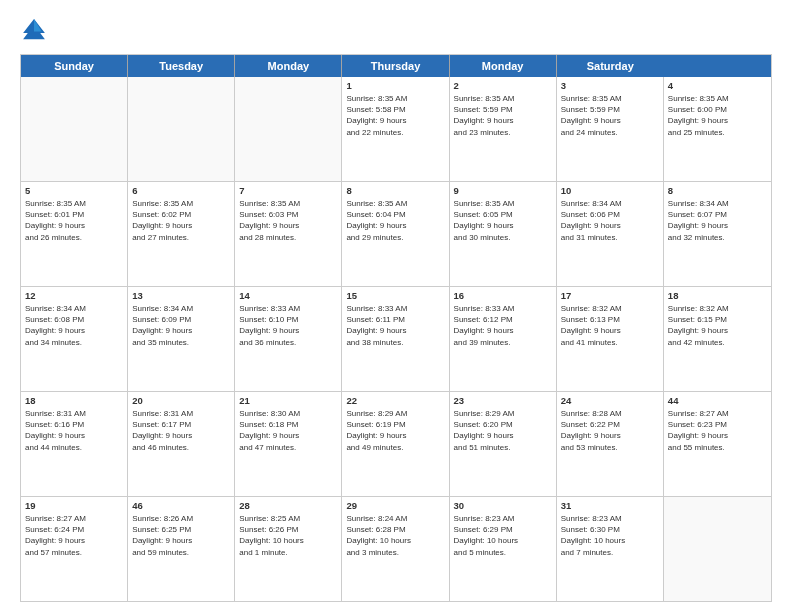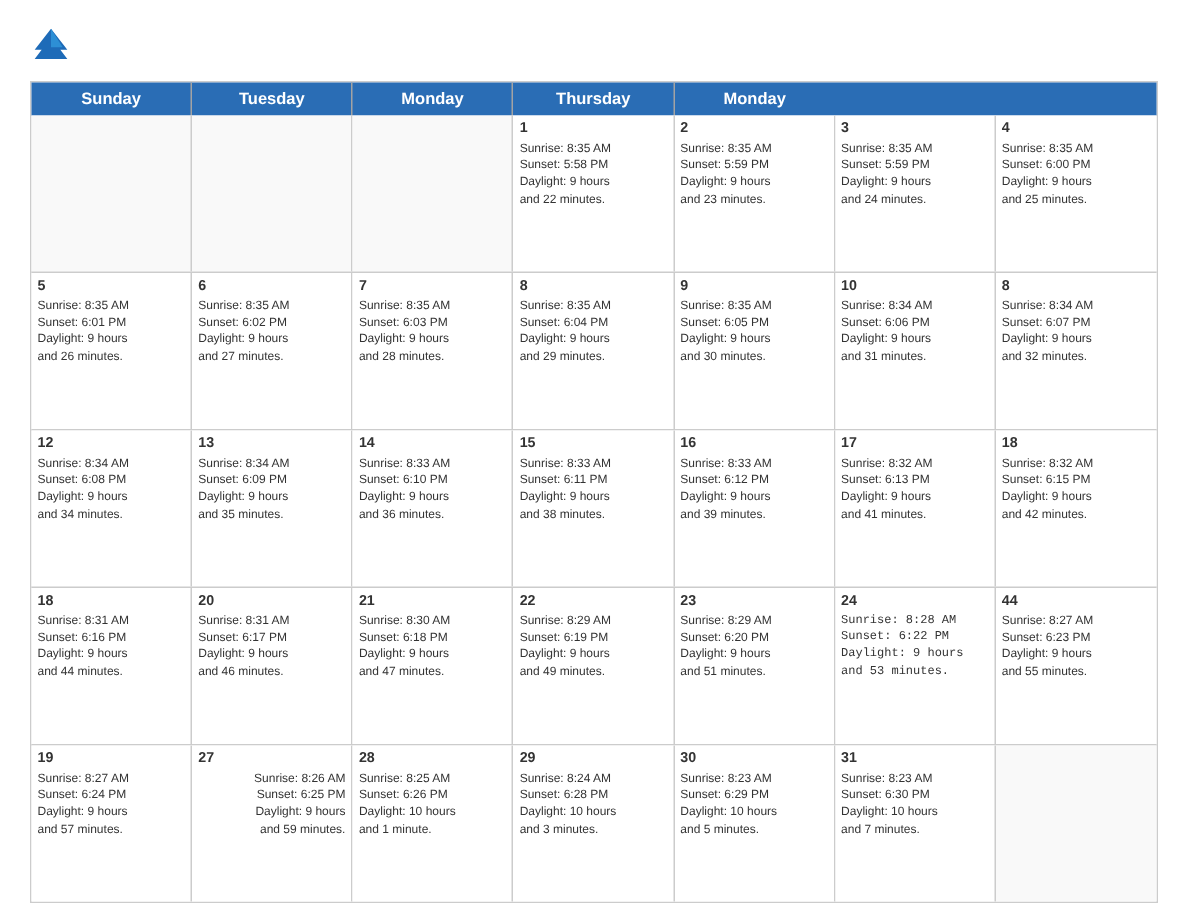--- a/index.html
+++ b/index.html
@@ -127,20 +127,21 @@
     </div>
   </div>
 
   <div class="calendar">
     <div class="cal-header">
     <div class="cal-header-cell">Sunday</div>
         <div class="cal-header-cell">Tuesday</div>
         <div class="cal-header-cell">Monday</div>
         <div class="cal-header-cell">Thursday</div>
         <div class="cal-header-cell">Monday</div>
+        <div class="cal-header-cell">Saturday</div>
       </div>
     <div class="cal-body">
     <div class="cal-row">
           <div class="cal-cell empty"></div>
           <div class="cal-cell empty"></div>
           <div class="cal-cell empty"></div>
           <div class="cal-cell">
             <span class="day-num">1</span>
             <div class="cell-text" style="white-space: pre-line;">Sunrise: 8:35 AM
 Sunset: 5:58 PM
@@ -302,21 +303,21 @@
           </div>
           <div class="cal-cell">
             <span class="day-num">23</span>
             <div class="cell-text" style="white-space: pre-line;">Sunrise: 8:29 AM
 Sunset: 6:20 PM
 Daylight: 9 hours
 and 51 minutes.</div>
           </div>
           <div class="cal-cell">
             <span class="day-num">24</span>
-            <div class="cell-text" style="white-space: pre-line; font-family: Liberation Mono, monospace;">Sunrise: 8:28 AM
+            <div class="cell-text" style="white-space: pre-line;">Sunrise: 8:28 AM
 Sunset: 6:22 PM
 Daylight: 9 hours
 and 53 minutes.</div>
           </div>
           <div class="cal-cell">
             <span class="day-num">44</span>
             <div class="cell-text" style="white-space: pre-line;">Sunrise: 8:27 AM
 Sunset: 6:23 PM
 Daylight: 9 hours
 and 55 minutes.</div>
@@ -324,22 +325,22 @@
         </div>
         <div class="cal-row">
           <div class="cal-cell">
             <span class="day-num">19</span>
             <div class="cell-text" style="white-space: pre-line;">Sunrise: 8:27 AM
 Sunset: 6:24 PM
 Daylight: 9 hours
 and 57 minutes.</div>
           </div>
           <div class="cal-cell">
-            <span class="day-num">27</span>
-            <div class="cell-text" style="white-space: pre-line; text-align: right;">Sunrise: 8:26 AM
+            <span class="day-num">46</span>
+            <div class="cell-text" style="white-space: pre-line;">Sunrise: 8:26 AM
 Sunset: 6:25 PM
 Daylight: 9 hours
 and 59 minutes.</div>
           </div>
           <div class="cal-cell">
             <span class="day-num">28</span>
             <div class="cell-text" style="white-space: pre-line;">Sunrise: 8:25 AM
 Sunset: 6:26 PM
 Daylight: 10 hours
 and 1 minute.</div>

